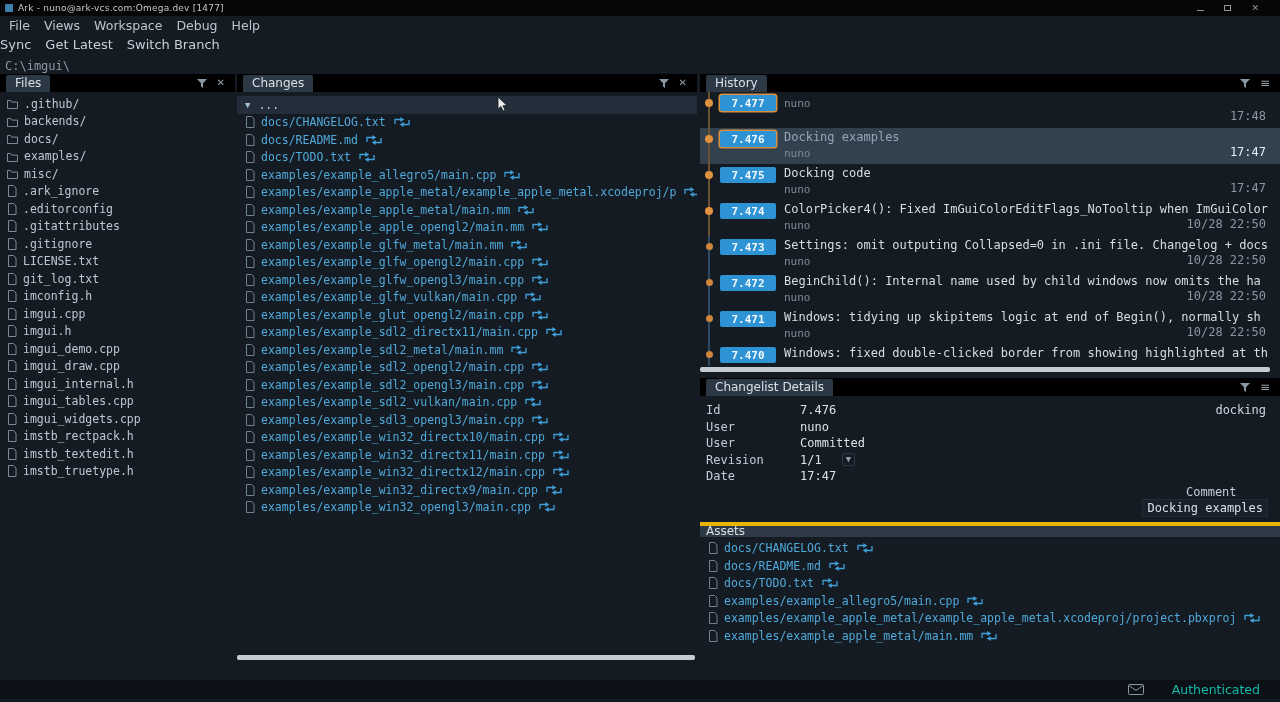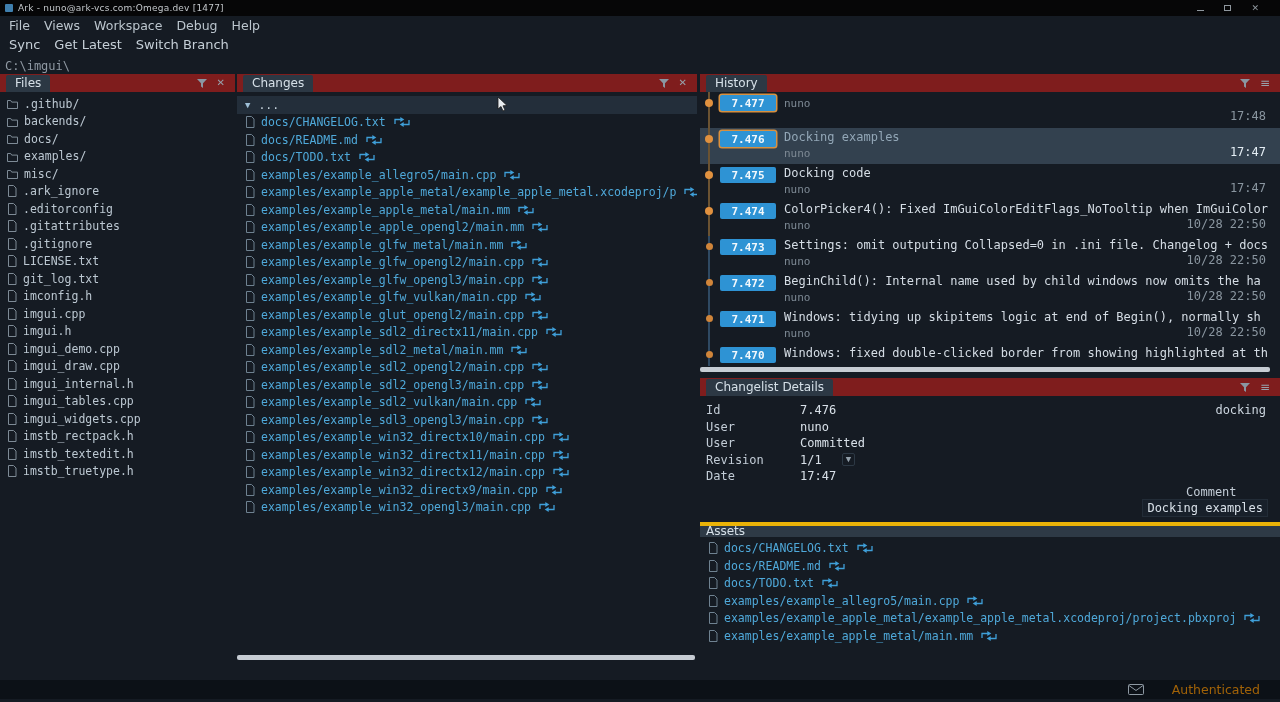--- a/index.html
+++ b/index.html
@@ -12,28 +12,28 @@
   .app-icon { width:8px; height:8px; background:#3f7fae; border-radius:1px; margin-right:5px; flex:0 0 auto; }
   .title-text { font-size:9px; color:#c3c7cb; letter-spacing:.2px; white-space:nowrap; }
   .win-controls { margin-left:auto; display:flex; align-items:center; gap:20px; padding-right:16px; }
   .win-controls span { color:#8f979e; font-size:9px; line-height:9px; cursor:default; }
   .btn-min { display:inline-block; width:7px; height:1px; background:#8f979e; }
   .btn-max { display:inline-block; width:7px; height:6px; border:1px solid #8f979e; }
 
   
   .menubar { height:18px; display:flex; align-items:center; gap:14px; padding-left:9px; }
   .menu-item { font-size:12.5px; color:#bcc6ce; }
-  .toolbar { height:21px; display:flex; align-items:center; gap:14px; padding-left:9px; }
+  .toolbar { height:21px; display:flex; align-items:center; gap:14px; padding-left:0; }
   .tool-btn { font-size:13px; color:#c5cfd7; }
   .pathbar { height:21px; display:flex; align-items:center; padding-left:5px; font-family:"DejaVu Sans Mono", monospace; font-size:12px; color:#8f99a3; }
 
   
   .main { position:absolute; top:74px; left:0; right:0; bottom:22px; }
   .panel { position:absolute; background:#151b23; overflow:hidden; }
-  .panel-header { height:18px; background:#7f1d1d; display:flex; align-items:center; padding:0 6px; }
+  .panel-header { height:18px; background:#000000; display:flex; align-items:center; padding:0 6px; }
   .panel-tab { background:#2c3844; color:#d6e0e8; font-size:12px; padding:1px 9px 2px; border-radius:2px 2px 0 0; white-space:nowrap; }
   .hdr-icons { margin-left:auto; display:flex; align-items:center; gap:10px; padding-right:4px; }
   .hdr-icons .closex { color:#97a2ac; font-size:10px; line-height:10px; }
   .hdr-icons .menu-glyph { color:#97a2ac; font-size:12px; line-height:10px; }
 
   .files-panel   { left:0;   top:0; width:235px; bottom:0; }
   .changes-panel { left:237px; top:0; width:460px; bottom:16px; }
   .history-panel { left:700px; top:0; width:580px; height:300px; }
   .details-panel { left:700px; top:304px; width:580px; bottom:0; }
 
@@ -79,21 +79,21 @@
   .d-label { width:94px; flex:0 0 auto; color:#c2ccd6; }
   .d-value { color:#d8e0e8; }
   .d-right { position:absolute; right:14px; color:#ccd6df; }
   .combo-arrow { margin-left:20px; color:#93a0ab; font-size:9px; border:1px solid #2c3844; padding:0 3px 1px; border-radius:2px; }
   .comment-box { flex:1; margin-right:12px; height:62px; background:#18202a; border:1px solid #222c37; padding:1px 4px; color:#d8e0e8; }
   .assets-bar { margin-top:5px; height:15px; background:#2e3a46; border-top:4px solid #eab308; display:flex; align-items:center; padding-left:6px; font-size:12px; color:#d6e0e8; }
   .assets-list { padding-top:3px; overflow:hidden; }
 
   
   .statusbar { position:absolute; left:0; right:0; bottom:3px; height:19px; background:#0c1117; display:flex; align-items:center; justify-content:flex-end; padding-right:20px; }
-  .status-text { font-size:12.5px; color:#a16207; }
+  .status-text { font-size:12.5px; color:#14b8a6; }
   .mail-icon { margin-right:28px; display:flex; }
 
   
   .cursor { position:absolute; left:497px; top:96px; z-index:50; }
 </style>
 </head>
 <body>
 
 <div class="app">
 

